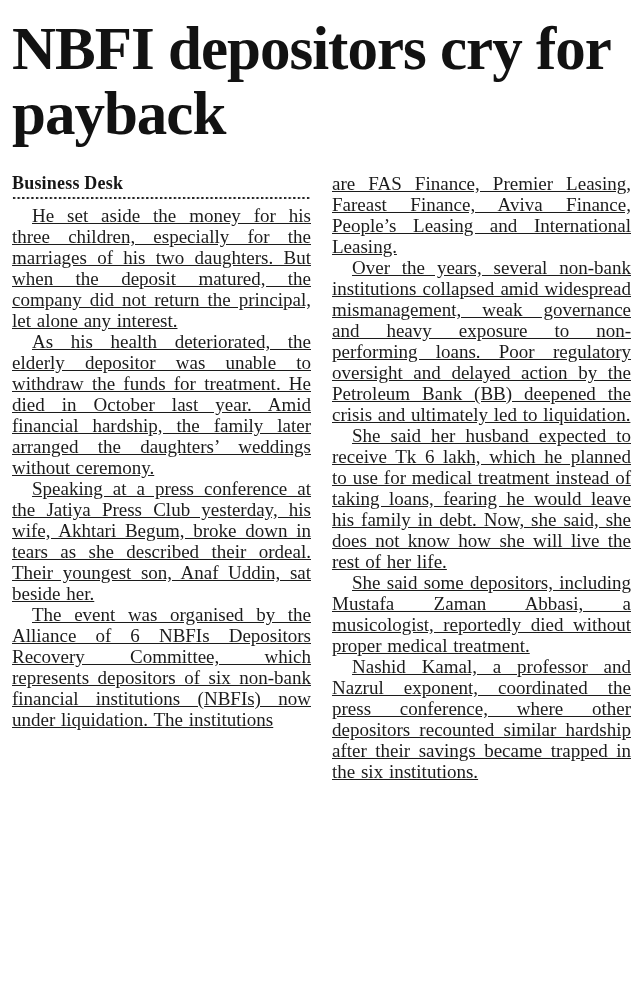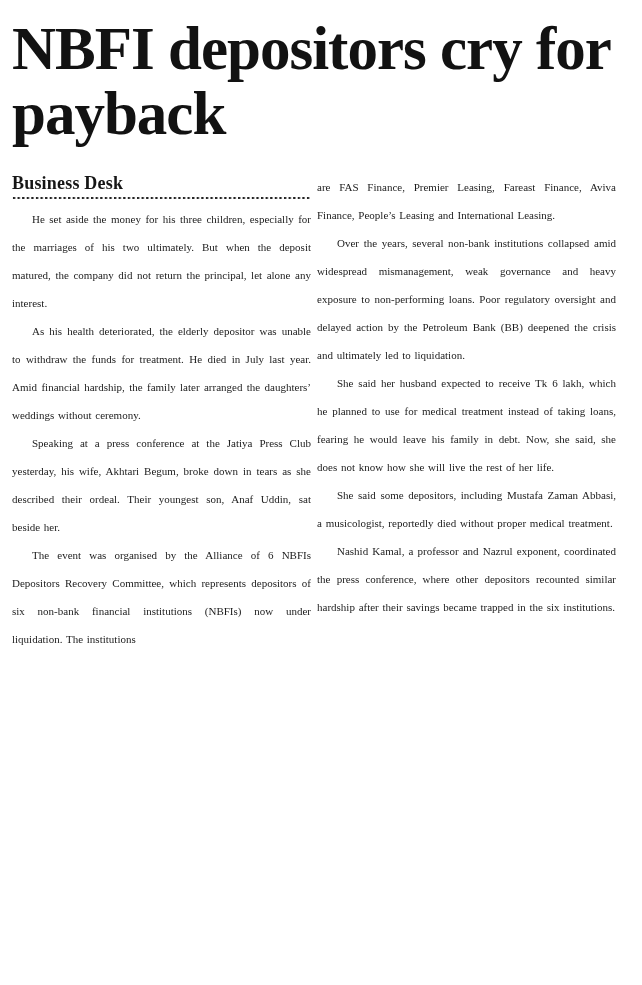--- a/index.html
+++ b/index.html
@@ -21,21 +21,21 @@
   .headline {
     margin: 0 0 27px 0;
     font-size: 61px;
     line-height: 65px;
     font-weight: bold;
     letter-spacing: -1px;
     color: #121212;
   }
   .columns {
     display: flex;
-    gap: 6px;
+    gap: 21px;
   }
   .col {
     width: 299px;
     flex: 0 0 299px;
   }
   .byline {
     font-size: 18px;
     font-weight: bold;
     letter-spacing: 0.2px;
     line-height: 21px;
@@ -44,47 +44,48 @@
   .dotted-rule {
     height: 4px;
     margin: 2px 0 5px 0;
     background-image: radial-gradient(circle at 2px 2px, #222222 1.15px, rgba(0,0,0,0) 1.5px);
     background-size: 4.6px 4px;
     background-repeat: repeat-x;
     background-position: 0 0;
   }
   .body-text p {
     margin: 0;
-    font-size: 11px;
-    line-height: 28px;
+    font-size: 19px;
+    line-height: 21px;
     text-align: justify;
     text-indent: 20px;
     word-spacing: 1px;
     hyphens: auto;
+    text-decoration: underline;
     -webkit-hyphens: auto;
   }
   .body-text p.continuation {
     text-indent: 0;
   }
 </style>
 </head>
 <body>
 
 <div class="page">
 
   <h1 class="headline">NBFI depositors cry for payback</h1>
 
   <div class="columns body-text">
 
     <div class="col">
       <div class="byline">Business Desk</div>
       <div class="dotted-rule"></div>
 
-      <p>He set aside the money for his three children, especially for the marriages of his two ultimately. But when the deposit matured, the company did not return the principal, let alone any interest.</p>
-      <p>As his health deteriorated, the elderly depositor was unable to withdraw the funds for treatment. He died in July last year. Amid financial hardship, the family later arranged the daughters’ weddings without ceremony.</p>
+      <p>He set aside the money for his three children, especially for the marriages of his two daughters. But when the deposit matured, the company did not return the principal, let alone any interest.</p>
+      <p>As his health deteriorated, the elderly depositor was unable to withdraw the funds for treatment. He died in October last year. Amid financial hardship, the family later arranged the daughters’ weddings without ceremony.</p>
       <p>Speaking at a press conference at the Jatiya Press Club yesterday, his wife, Akhtari Begum, broke down in tears as she described their ordeal. Their youngest son, Anaf Uddin, sat beside her.</p>
       <p>The event was organised by the Alliance of 6 NBFIs Depositors Recovery Committee, which represents depositors of six non-bank financial institutions (NBFIs) now under liquidation. The institutions</p>
     </div>
 
     <div class="col">
       <p class="continuation">are FAS Finance, Premier Leasing, Fareast Finance, Aviva Finance, People’s Leasing and International Leasing.</p>
       <p>Over the years, several non-bank institutions collapsed amid widespread mismanagement, weak governance and heavy exposure to non-performing loans. Poor regulatory oversight and delayed action by the Petroleum Bank (BB) deepened the crisis and ultimately led to liquidation.</p>
       <p>She said her husband expected to receive Tk 6 lakh, which he planned to use for medical treatment instead of taking loans, fearing he would leave his family in debt. Now, she said, she does not know how she will live the rest of her life.</p>
       <p>She said some depositors, including Mustafa Zaman Abbasi, a musicologist, reportedly died without proper medical treatment.</p>
       <p>Nashid Kamal, a professor and Nazrul exponent, coordinated the press conference, where other depositors recounted similar hardship after their savings became trapped in the six institutions.</p>

